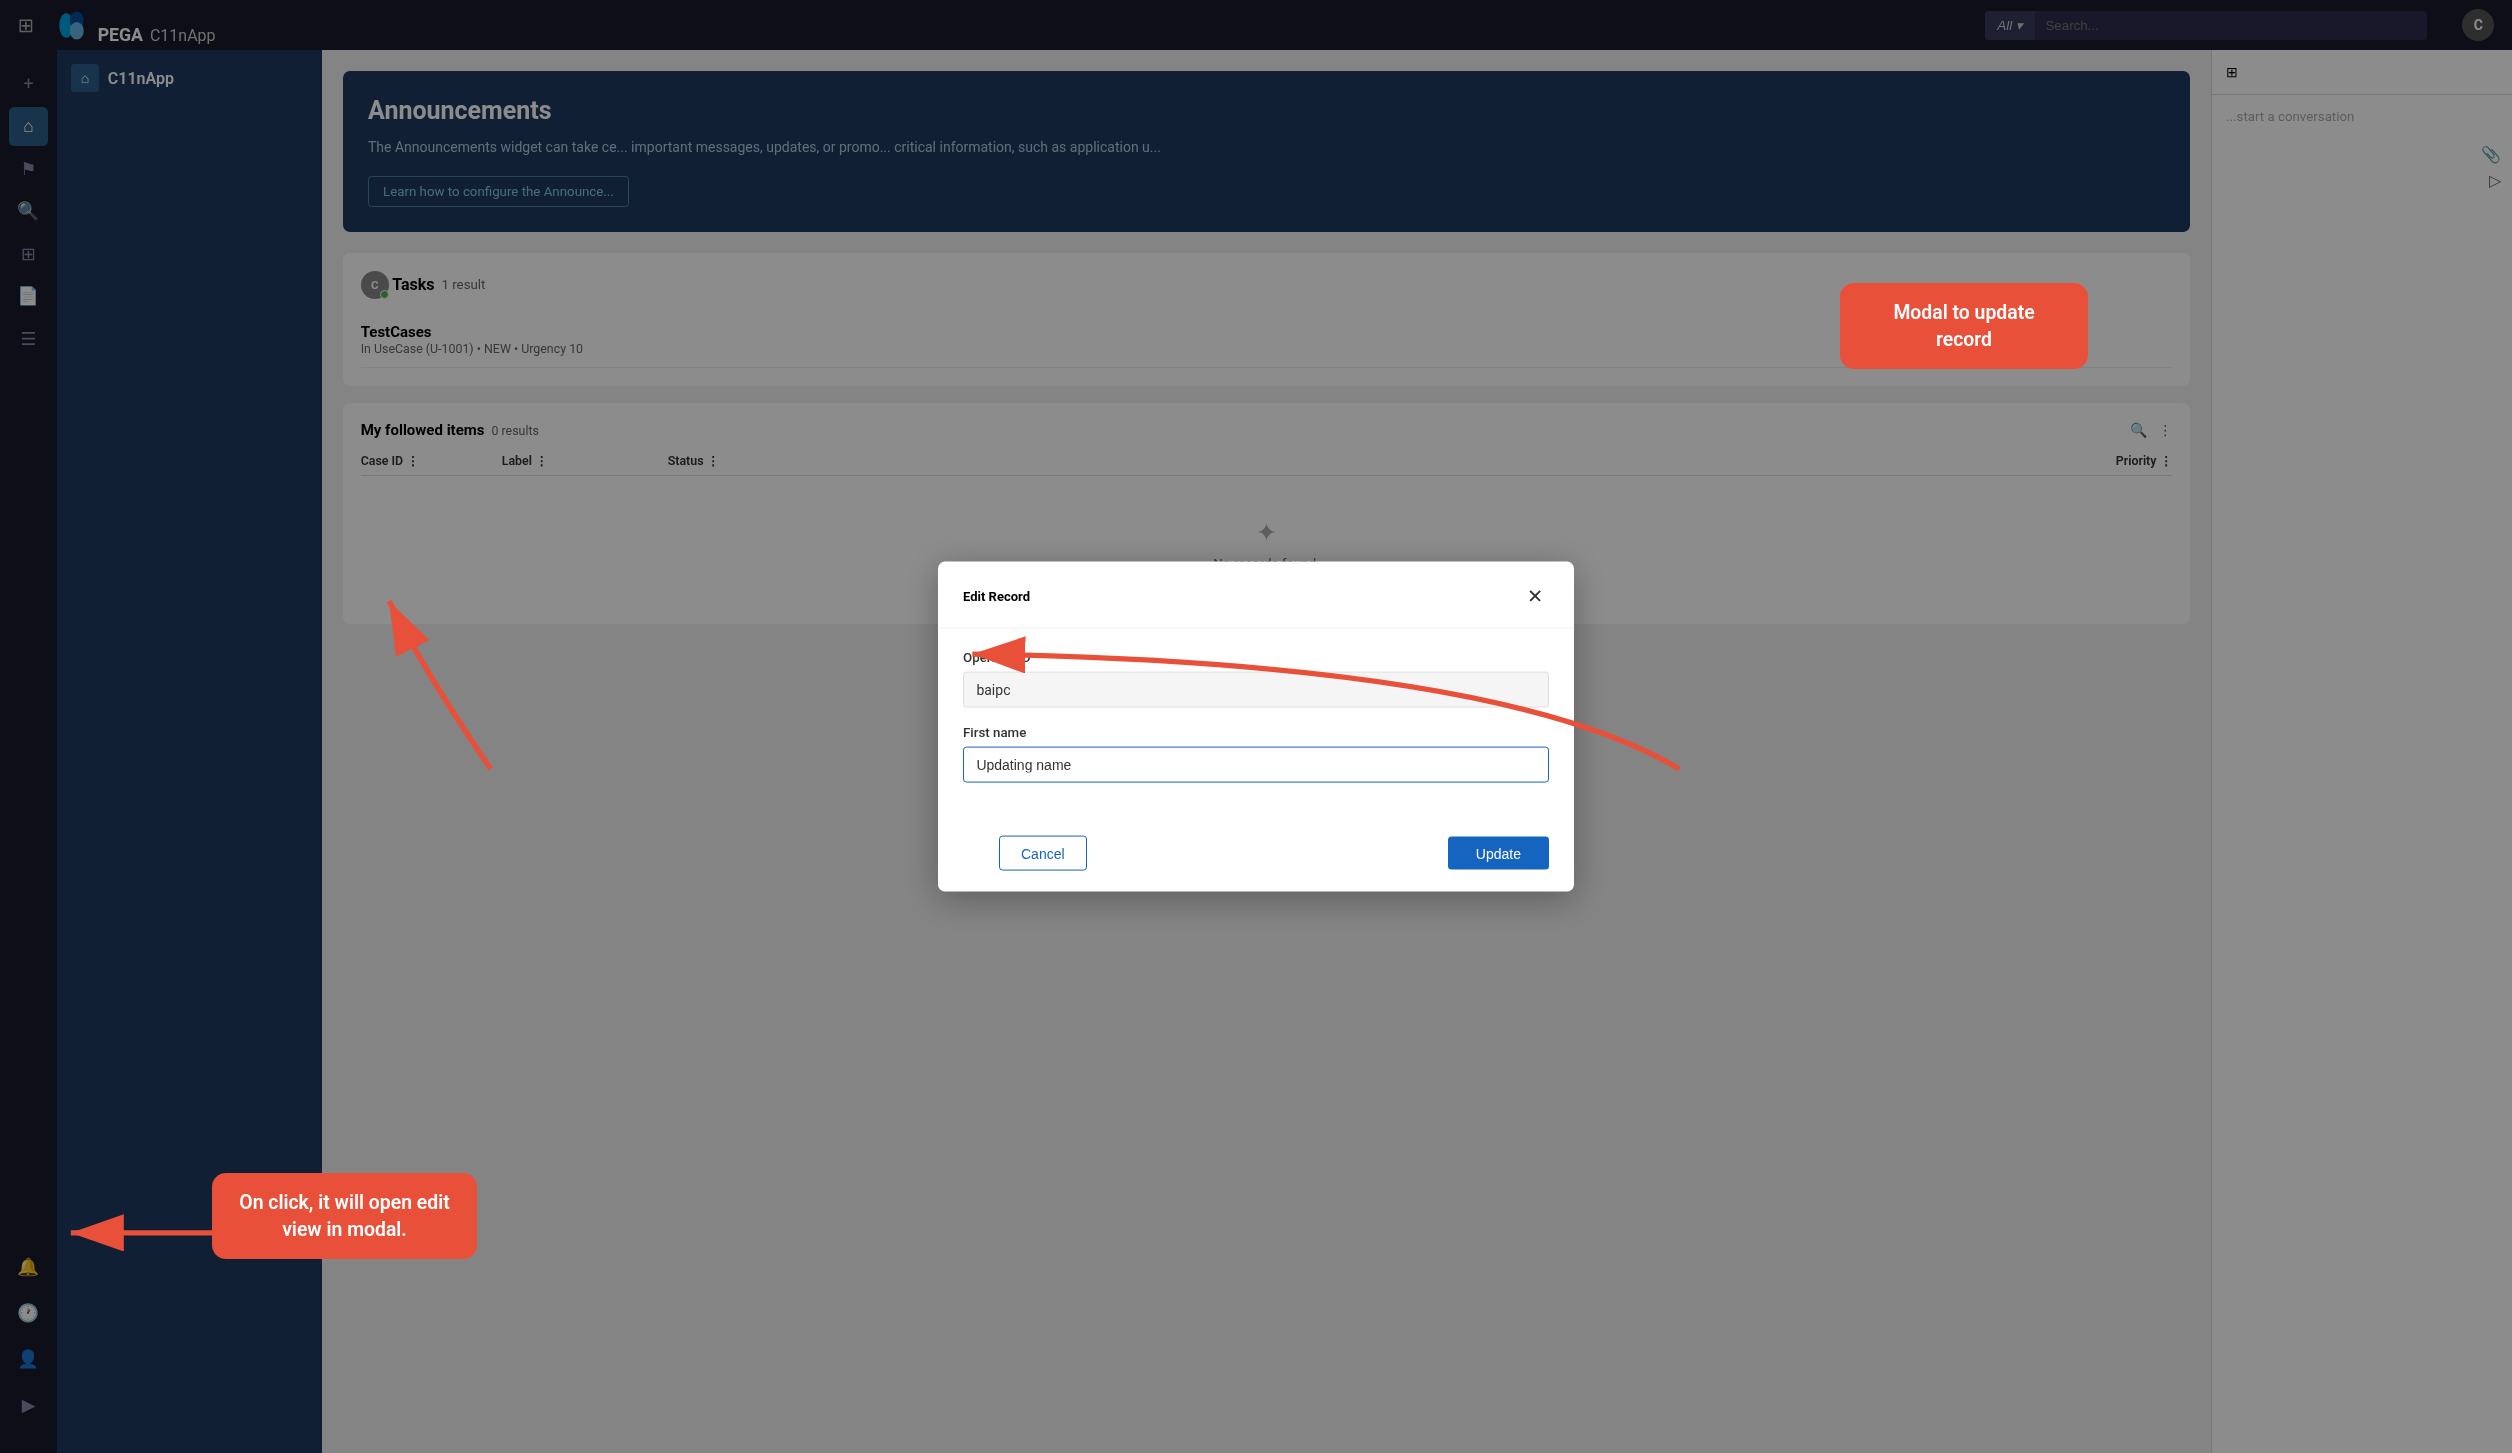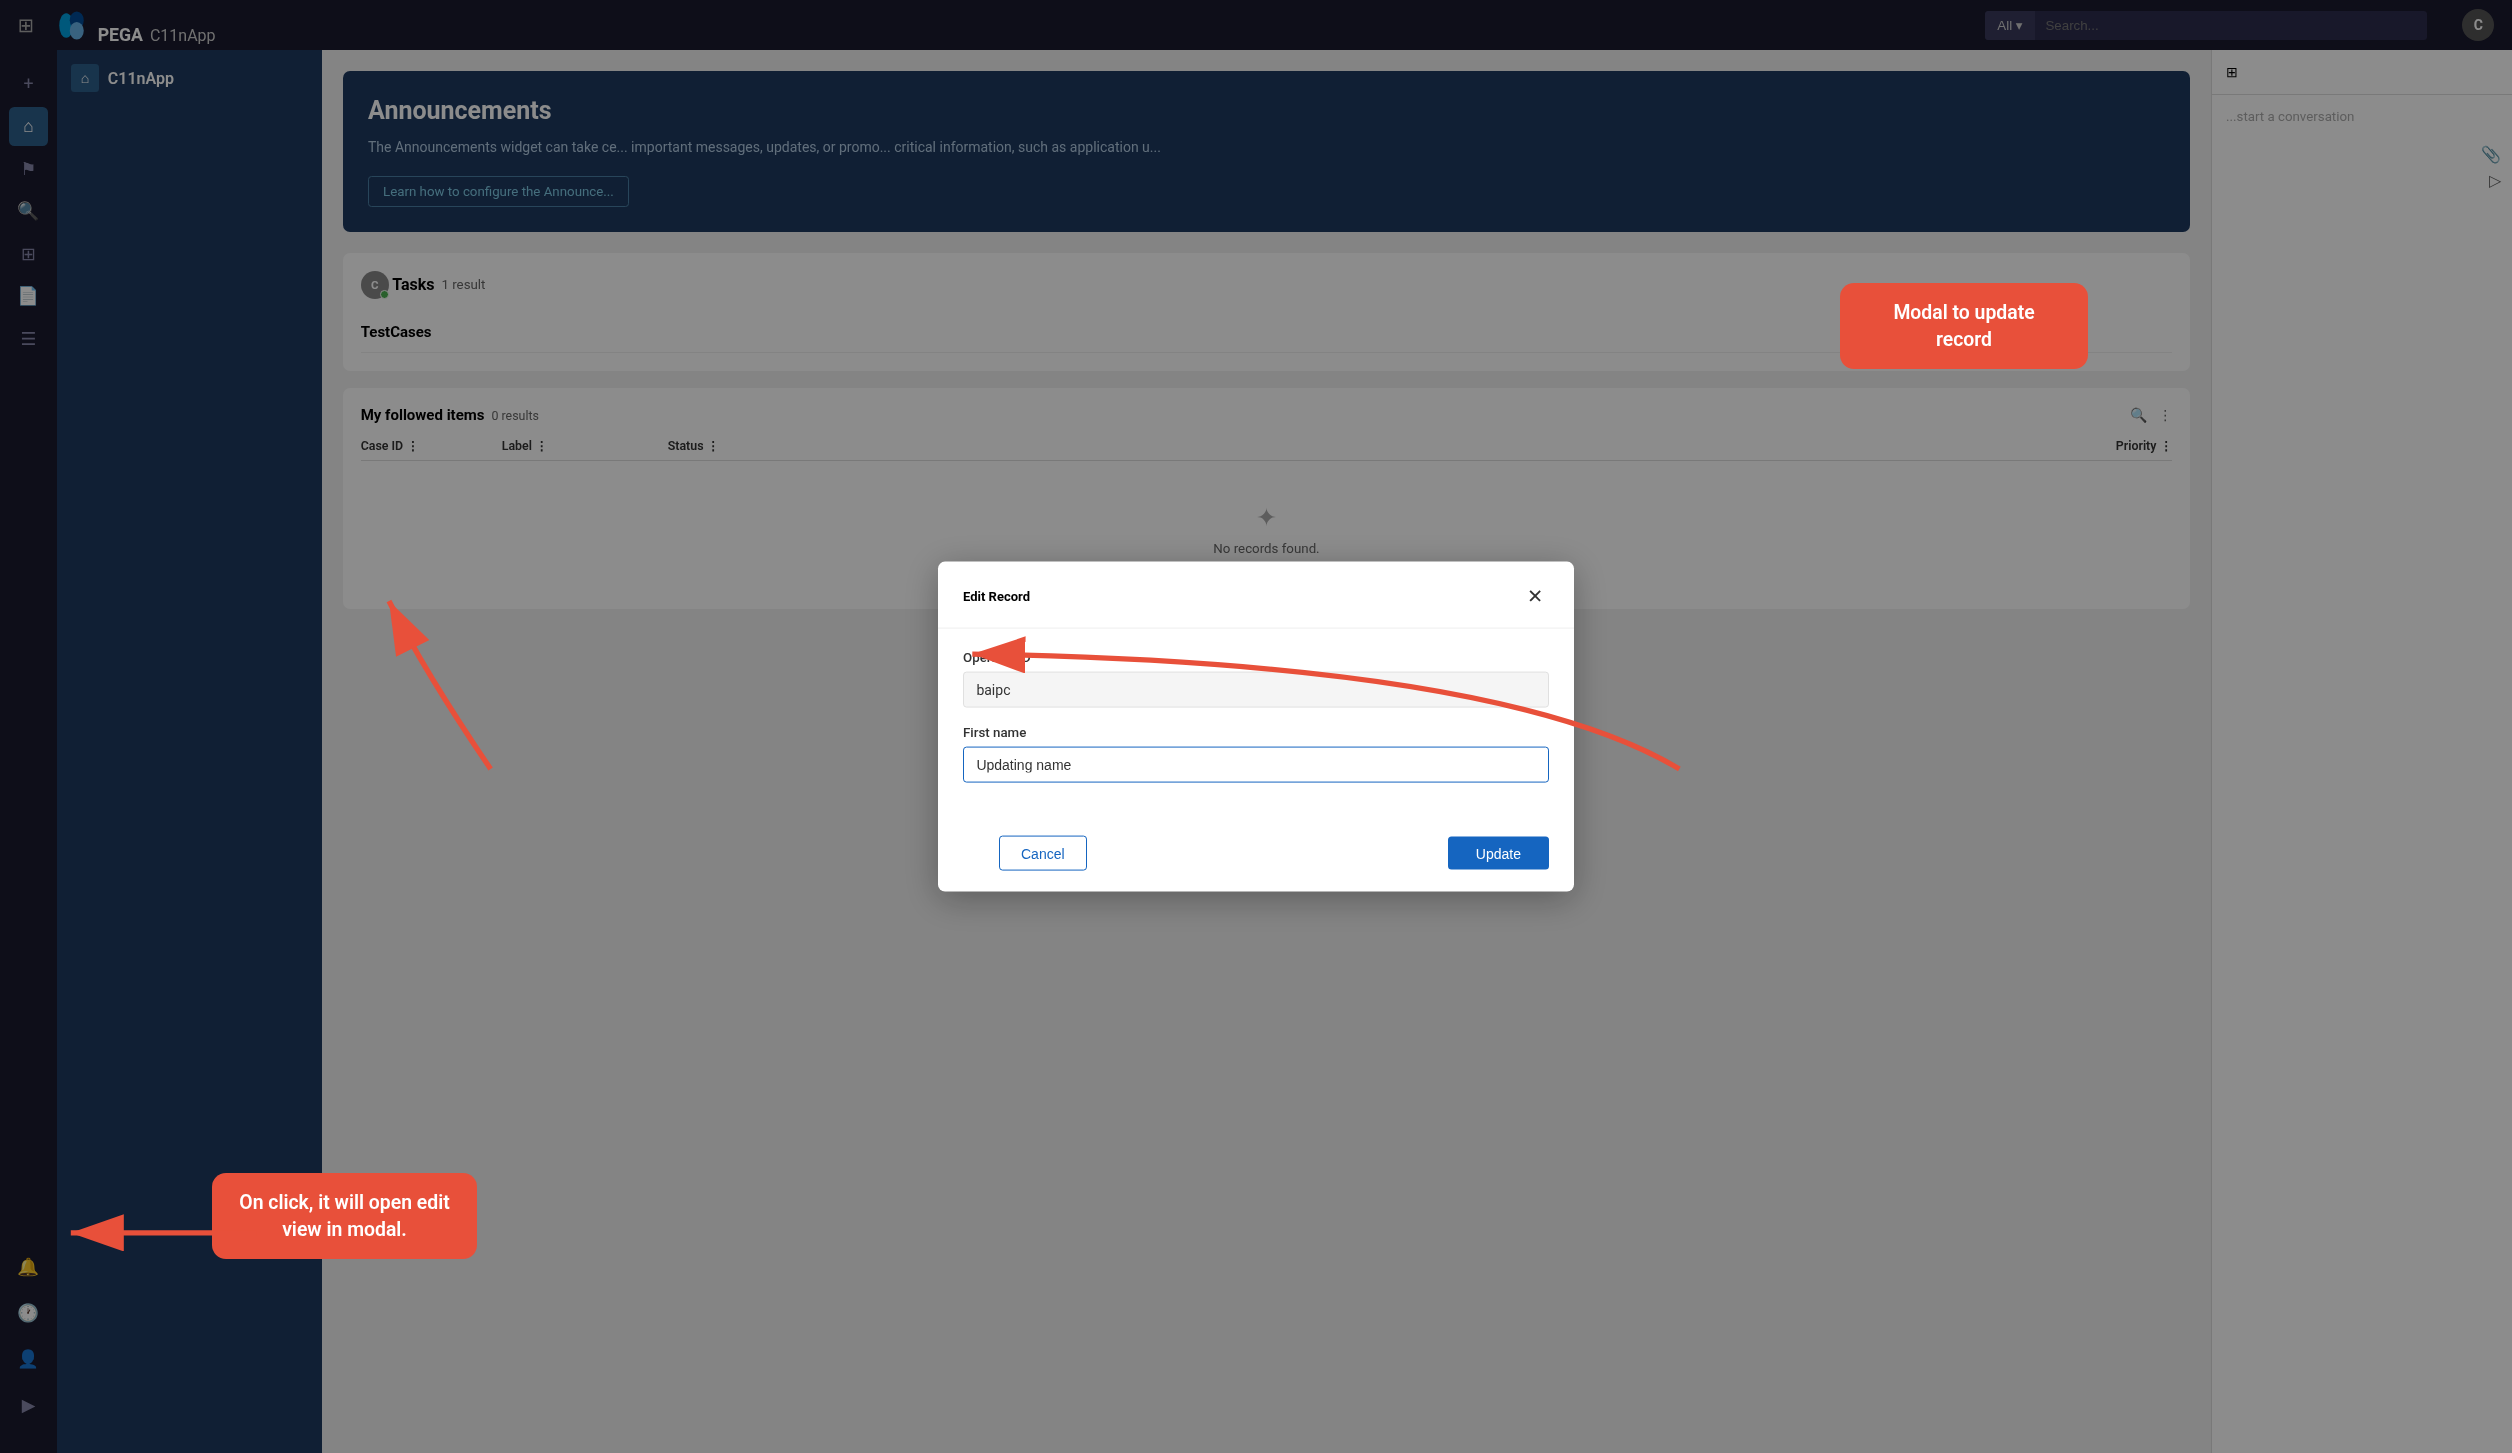--- a/index.html
+++ b/index.html
@@ -67,20 +67,21 @@
     .search-all-btn {
       background: #3a3a5c;
       color: #ccc;
       border: none;
       padding: 7px 12.4px;
       font-size: 13.3px;
       cursor: pointer;
       display: flex;
       align-items: center;
       gap: 3.5px;
+      font-style: italic;
     }
     .search-input-field {
       background: transparent;
       border: none;
       color: #ccc;
       font-size: 13.3px;
       padding: 7px 10.6px;
       flex: 1;
       outline: none;
     }
@@ -546,20 +547,21 @@
         <div class="task-avatar">
           <span>C</span>
           <div class="task-avatar-dot"></div>
         </div>
         &nbsp;
         <span class="tasks-title">Tasks</span>
         <span class="tasks-count">1 result</span>
       </div>
       <div class="task-item">
         <div class="task-name">TestCases</div>
+        <div class="task-subtitle">In UseCase (U-1001) • NEW • Urgency 10</div>
       </div>
     </div>
 
     <div class="followed-section">
       <div class="followed-header">
         <span class="followed-title">My followed items</span>
         <span class="followed-count">0 results</span>
         <div class="followed-actions">
           <span>🔍</span>
           <span>⋮</span>

